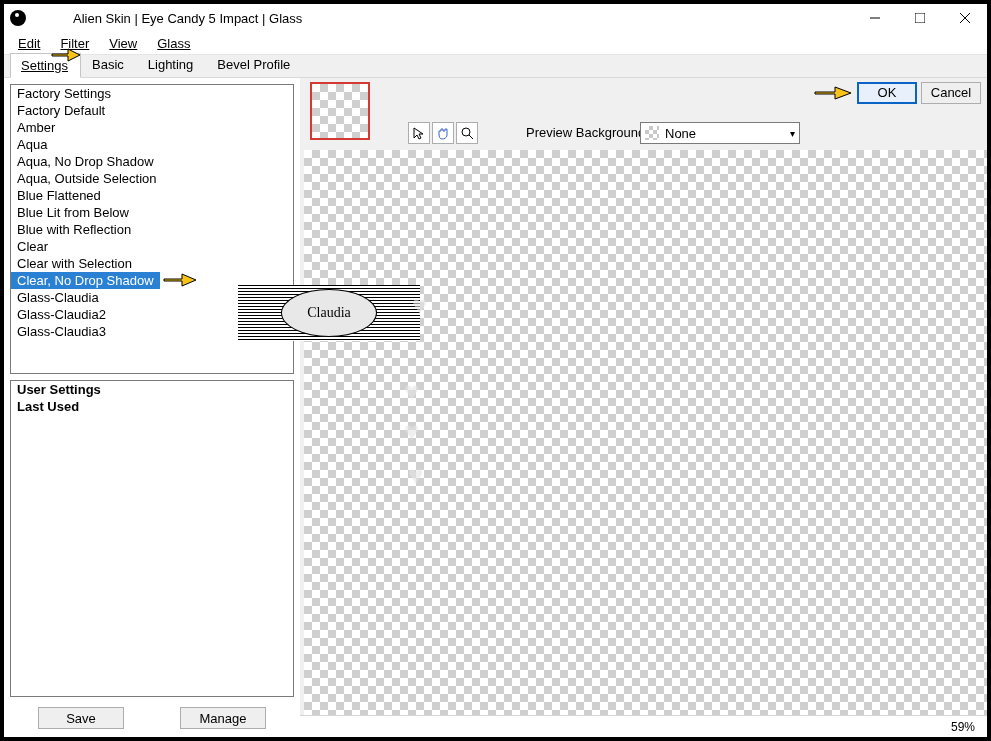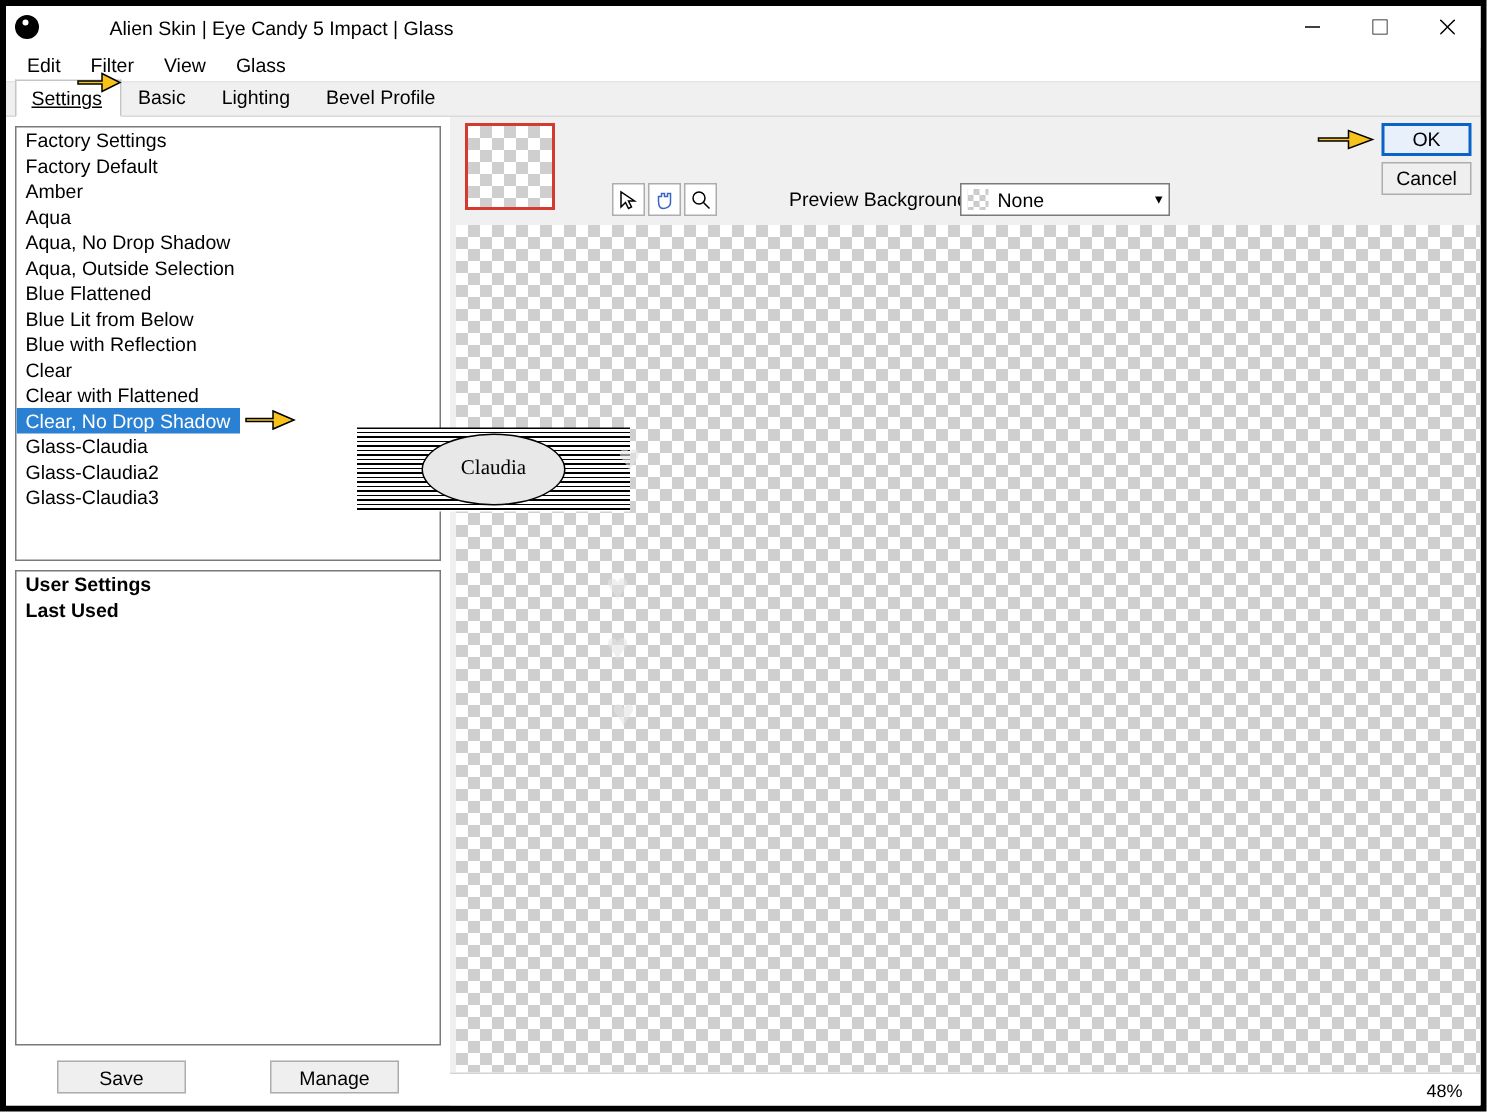--- a/index.html
+++ b/index.html
@@ -8,21 +8,21 @@
   .window { position:relative; width:100%; height:100%; background:#fff; display:flex; flex-direction:column; }
   
   .titlebar { height:28px; display:flex; align-items:center; padding:0 0 0 6px; background:#fff; }
   .titlebar .icon { width:16px; height:16px; border-radius:50%; background:#000; display:inline-block; margin-right:6px; position:relative; }
   .titlebar .icon::after{content:"";position:absolute;left:5px;top:3px;width:4px;height:4px;border-radius:50%;background:#fff;}
   .titlebar .title { font-size:13px; color:#000;margin-left:41px; }
   .titlebar .win-controls { margin-left:auto; display:flex; }
   .win-btn { width:45px; height:28px; display:flex; align-items:center; justify-content:center; font-size:12px; background:#fff; }
   .win-btn svg { width:10px; height:10px; stroke:#000; stroke-width:1; fill:none; }
   
-  .menubar { height:22px; display:flex; align-items:center; padding:0 4px; font-size:13px; gap:0; background:#fff; }
+  .menubar { height:22px; display:flex; align-items:center; padding:0 4px; font-size:13px; gap:0; background:#fff;text-decoration:underline; }
   .menubar .mi { padding:2px 10px; }
   
   .tabrow { height:24px; display:flex; align-items:flex-end; padding:0 6px; background:#f0f0f0; border-top:1px solid #e5e5e5; border-bottom:1px solid #d9d9d9; font-size:13px; }
   .tab { padding:4px 12px 4px 10px; border:1px solid transparent; color:#000; }
   .tab.active { background:#fff; border:1px solid #c5c5c5; border-bottom:1px solid #fff; position:relative; top:1px;text-decoration:underline; }
   
   .body { flex:1; display:flex; min-height:0; }
   .left { width:296px; padding:6px; display:flex; flex-direction:column; gap:6px; background:#fff; }
   .listbox { border:1px solid #7a7a7a; background:#fff; font-size:13px; overflow-y:scroll; position:relative; }
   .listbox.factory { height:290px; }
@@ -43,33 +43,33 @@
       linear-gradient(-45deg,transparent 75%,#cfcfcf 75%);
     background-size:16px 16px;
     background-position:0 0,0 8px,8px -8px,-8px 0;
     background-color:#fff;
   }
   .topstrip { position:absolute; left:0; right:0; top:0; height:72px; background:#f0f0f0; }
   .thumb { position:absolute; left:10px; top:4px; width:60px; height:58px; border:2px solid #d43a2f; }
   .toolbtns { position:absolute; left:108px; top:44px; display:flex; gap:2px; }
   .tbtn { width:22px; height:22px; border:1px solid #adadad; background:#fff; display:flex; align-items:center; justify-content:center; font-size:13px; }
   .pvlabel { position:absolute; left:226px; top:47px; font-size:13px; }
-  .pvselect { position:absolute; left:340px; top:44px; width:140px; height:22px; border:1px solid #7a7a7a; background:#fff; font-size:13px; display:flex; align-items:center; padding:0 4px;text-align:center; }
+  .pvselect { position:absolute; left:340px; top:44px; width:160px; height:22px; border:1px solid #7a7a7a; background:#fff; font-size:13px; display:flex; align-items:center; padding:0 4px;text-align:center; }
   .pvselect .sw { width:14px; height:14px; margin-right:6px;
     background-image:
       linear-gradient(45deg,#c9c9c9 25%,transparent 25%),
       linear-gradient(-45deg,#c9c9c9 25%,transparent 25%),
       linear-gradient(45deg,transparent 75%,#c9c9c9 75%),
       linear-gradient(-45deg,transparent 75%,#c9c9c9 75%);
     background-size:8px 8px;
     background-position:0 0,0 4px,4px -4px,-4px 0;
     background-color:#fff;
   }
   .pvselect .arr { margin-left:auto; font-size:10px; }
-  .okcancel { position:absolute; right:6px; top:4px; display:flex; flex-direction:column; gap:4px; }
+  .okcancel { position:absolute; right:6px; top:4px; display:flex; flex-direction:row; gap:4px; }
   .okbtn { width:60px; height:22px; font-size:13px; border:2px solid #0a64c8; background:#e8f0fb; text-align:center; line-height:18px; position:relative; }
   .cbtn  { width:60px; height:22px; font-size:13px; border:1px solid #adadad; background:#efefef; text-align:center; line-height:20px; }
   .okhand { position:absolute; left:-46px; top:-2px; }
   .canvas { position:absolute; left:0; right:0; top:72px; bottom:22px; }
   .canvasInner { position:absolute; left:4px; right:0; top:0; bottom:0; }
   
   .wm { position:absolute; left:-66px; top:135px; width:182px; height:56px; background:repeating-linear-gradient(#000 0 1px,#fff 1px 3px); display:flex; align-items:center; justify-content:center; }
   .wm .oval { width:96px; height:48px; border-radius:50%; background:#e8e8e8; border:1px solid #000; display:flex; align-items:center; justify-content:center; font-family:cursive; font-size:14px; }
   
   .status { position:absolute; left:0; right:0; bottom:0; height:22px; background:#fff; border-top:1px solid #d4d4d4; display:flex; align-items:center; justify-content:flex-end; padding:0 12px; font-size:12px; }
@@ -139,21 +139,21 @@
         <div class="li group">Factory Settings</div>
         <div class="li">Factory Default</div>
         <div class="li">Amber</div>
         <div class="li">Aqua</div>
         <div class="li">Aqua, No Drop Shadow</div>
         <div class="li">Aqua, Outside Selection</div>
         <div class="li">Blue Flattened</div>
         <div class="li">Blue Lit from Below</div>
         <div class="li">Blue with Reflection</div>
         <div class="li">Clear</div>
-        <div class="li">Clear with Flattened</div>
+        <div class="li">Clear with Selection</div>
         <div class="li sel">
           <span>Clear, No Drop Shadow</span>
           <span class="hand">
             <svg width="40" height="20">
                 <path d="M2 9 L20 9 L20 4 L34 10 L20 16 L20 11 L2 11 Z" fill="#f7c21a" stroke="#000" stroke-width="1"></path>
               </svg>
           </span>
         </div>
         <div class="li">Glass-Claudia</div>
         <div class="li">Glass-Claudia2</div>
@@ -217,18 +217,18 @@
             <div class="oval">Claudia</div>
           </div>
           <span class="heart" style="left:108px;top:140px">♥</span>
           <span class="heart" style="left:100px;top:226px">♥</span>
           <span class="heart" style="left:100px;top:266px">♥</span>
           <span class="heart" style="left:104px;top:310px">♥</span>
         </div>
       </div>
 
       <div class="status">
-        <span>48%</span>
+        <span>59%</span>
       </div>
     </div>
   </div>
 
 </div>
 
 </body></html>

